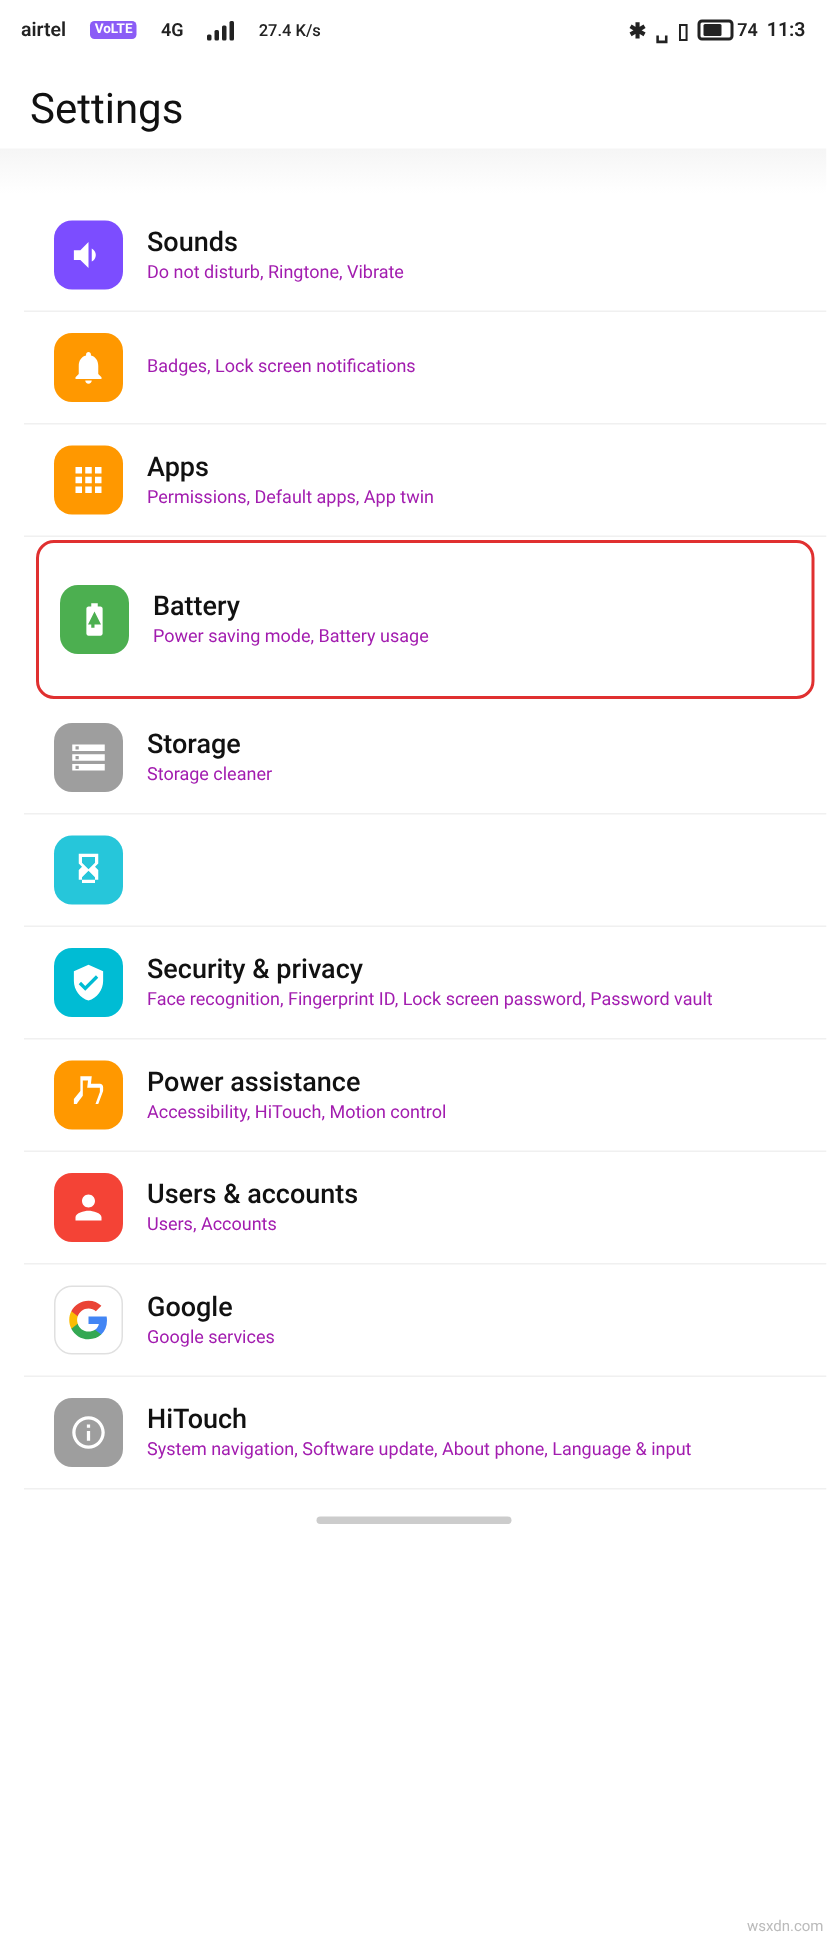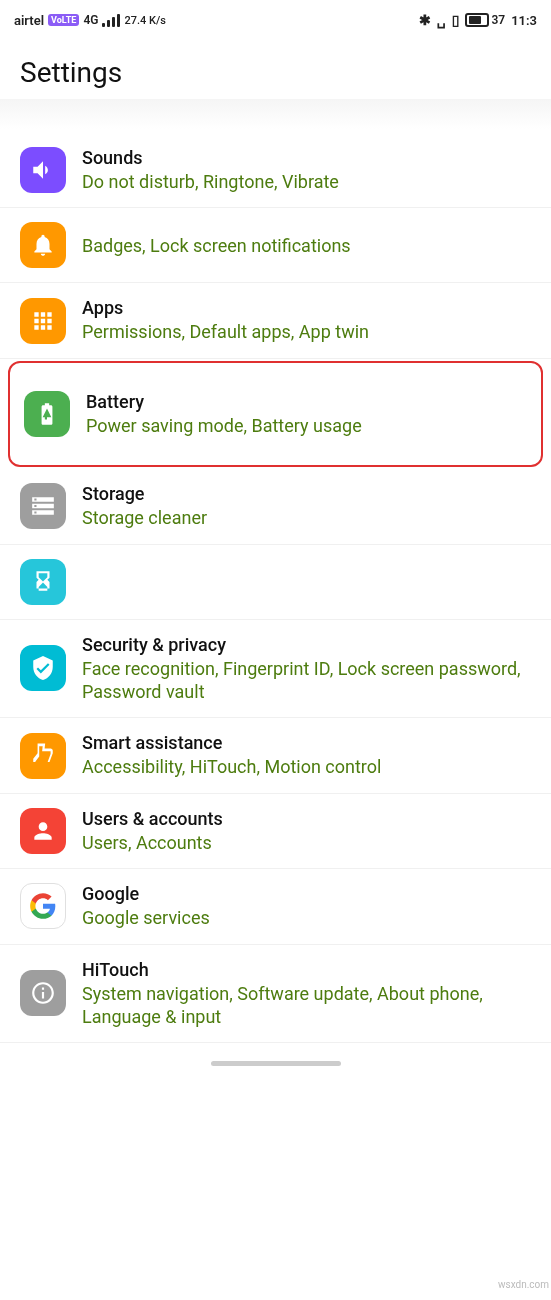--- a/index.html
+++ b/index.html
@@ -19,21 +19,21 @@
       padding: 6px 14px 6px 14px;
       background: #ffffff;
       height: 40px;
     }
     .status-left {
       font-size: 13px;
       font-weight: 600;
       color: #222;
       display: flex;
       align-items: center;
-      gap: 4px;
+      gap: 16px;
     }
     .status-right {
       display: flex;
       align-items: center;
       gap: 6px;
       font-size: 13px;
       font-weight: 600;
       color: #222;
     }
     .signal-bars {
@@ -77,20 +77,21 @@
     
     .scroll-hint {
       height: 30px;
       background: linear-gradient(to bottom, #f5f5f5, #ffffff);
       margin-bottom: 4px;
     }
 
     
     .settings-list {
       background: #ffffff;
+      margin-left: 16px;
     }
 
     .settings-item {
       display: flex;
       align-items: center;
       padding: 14px 20px;
       border-bottom: 1px solid #f0f0f0;
       cursor: pointer;
       position: relative;
     }
@@ -133,22 +134,22 @@
     .item-text {
       flex: 1;
     }
     .item-title {
       font-size: 18px;
       font-weight: 500;
       color: #111;
       margin-bottom: 2px;
     }
     .item-subtitle {
-      font-size: 18px;
-      color: #4d7c0f;
+      font-size: 12px;
+      color: #a21caf;
       line-height: 1.3;
     }
 
     
     .home-indicator {
       display: flex;
       justify-content: center;
       padding: 18px 0 14px;
     }
     .home-bar {
@@ -184,21 +185,21 @@
     <span style="font-size:11px;font-weight:500;">27.4 K/s</span>
   </div>
   <div class="status-right">
     <span style="font-size:14px;">✱</span>
     <span style="font-size:14px;">␣</span>
     <span style="font-size:14px;">▯</span>
     <div style="display:flex;align-items:center;gap:2px;">
       <div class="battery-icon">
         <div class="battery-fill" style="width:70%;"></div>
       </div>
-      <span style="font-size:12px;">37</span>
+      <span style="font-size:12px;">74</span>
     </div>
     <span>11:3</span>
   </div>
 </div>
 
 <div class="page-header">
   <h1 class="page-title">Settings</h1>
 </div>
 
 <div class="scroll-hint"></div>
@@ -284,21 +285,21 @@
     </div>
   </div>
 
   <div class="settings-item">
     <div class="icon-container icon-orange3">
       <svg class="icon-svg" viewBox="0 0 24 24">
         <path d="M21 7c0-1.1-.9-2-2-2h-5.5l.5-4.5H7v9l-4 5v3h15l3-8V7zM5 17l3.5-4.5V3h3.2l-.5 4.5H19v2.6l-2.7 7.4H5V17z"></path>
       </svg>
     </div>
     <div class="item-text">
-      <div class="item-title">Smart assistance</div>
+      <div class="item-title">Power assistance</div>
       <div class="item-subtitle">Accessibility, HiTouch, Motion control</div>
     </div>
   </div>
 
   <div class="settings-item">
     <div class="icon-container icon-red">
       <svg class="icon-svg" viewBox="0 0 24 24">
         <path d="M12 12c2.21 0 4-1.79 4-4s-1.79-4-4-4-4 1.79-4 4 1.79 4 4 4zm0 2c-2.67 0-8 1.34-8 4v2h16v-2c0-2.66-5.33-4-8-4z"></path>
       </svg>
     </div>

